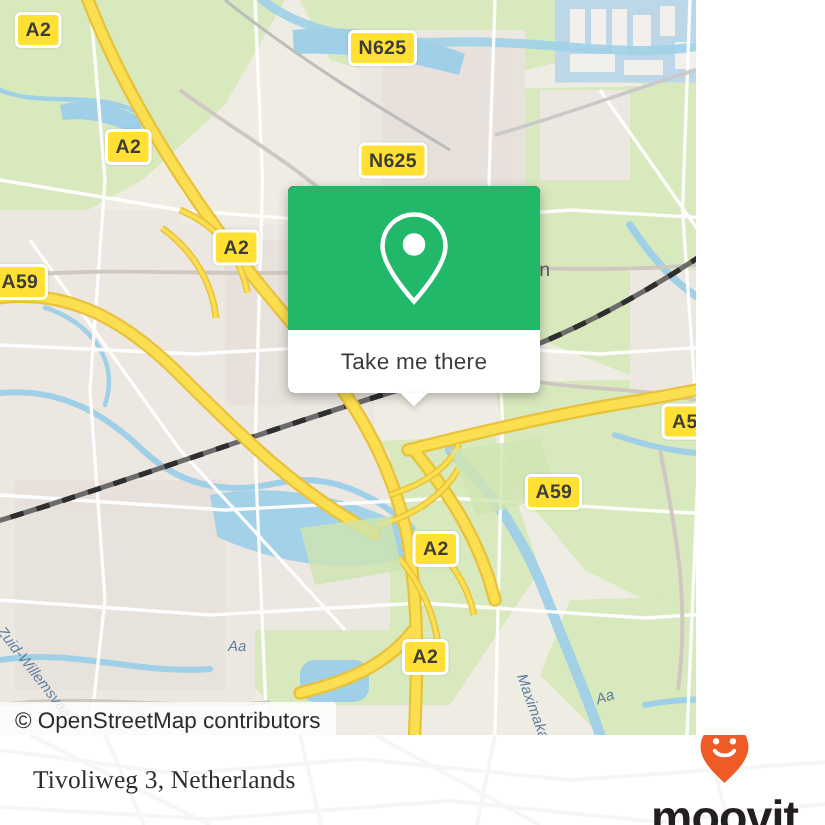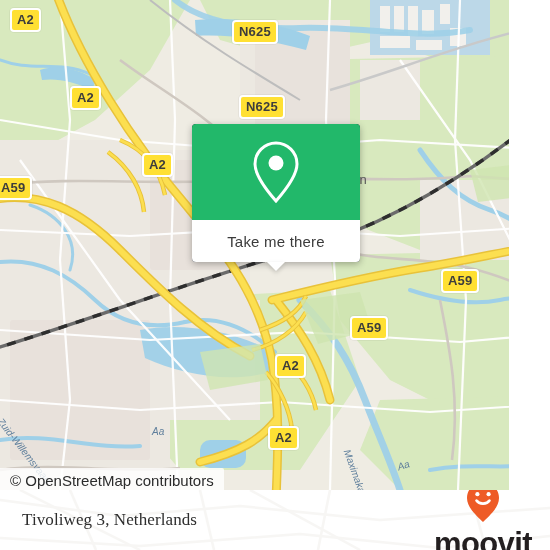--- a/index.html
+++ b/index.html
@@ -5,21 +5,21 @@
   html,body{margin:0;padding:0;}
   body{
     width:550px;height:550px;overflow:hidden;
     font-family:"Liberation Sans",sans-serif;
     background:#ffffff;
   }
   .screen{position:relative;width:550px;height:550px;overflow:hidden;background:#fff;}
 
   
   .map{
-    position:absolute;left:0;top:0;width:509px;height:490px;
+    position:absolute;left:0;top:0;width:464px;height:490px;
     background:#eceae2;
     overflow:hidden;
   }
   .map-layer{position:absolute;left:0;top:0;width:550px;height:490px;}
   .map svg{display:block;}
 
   
   .maplabel{
     position:absolute;
     font-family:"Liberation Sans",sans-serif;

